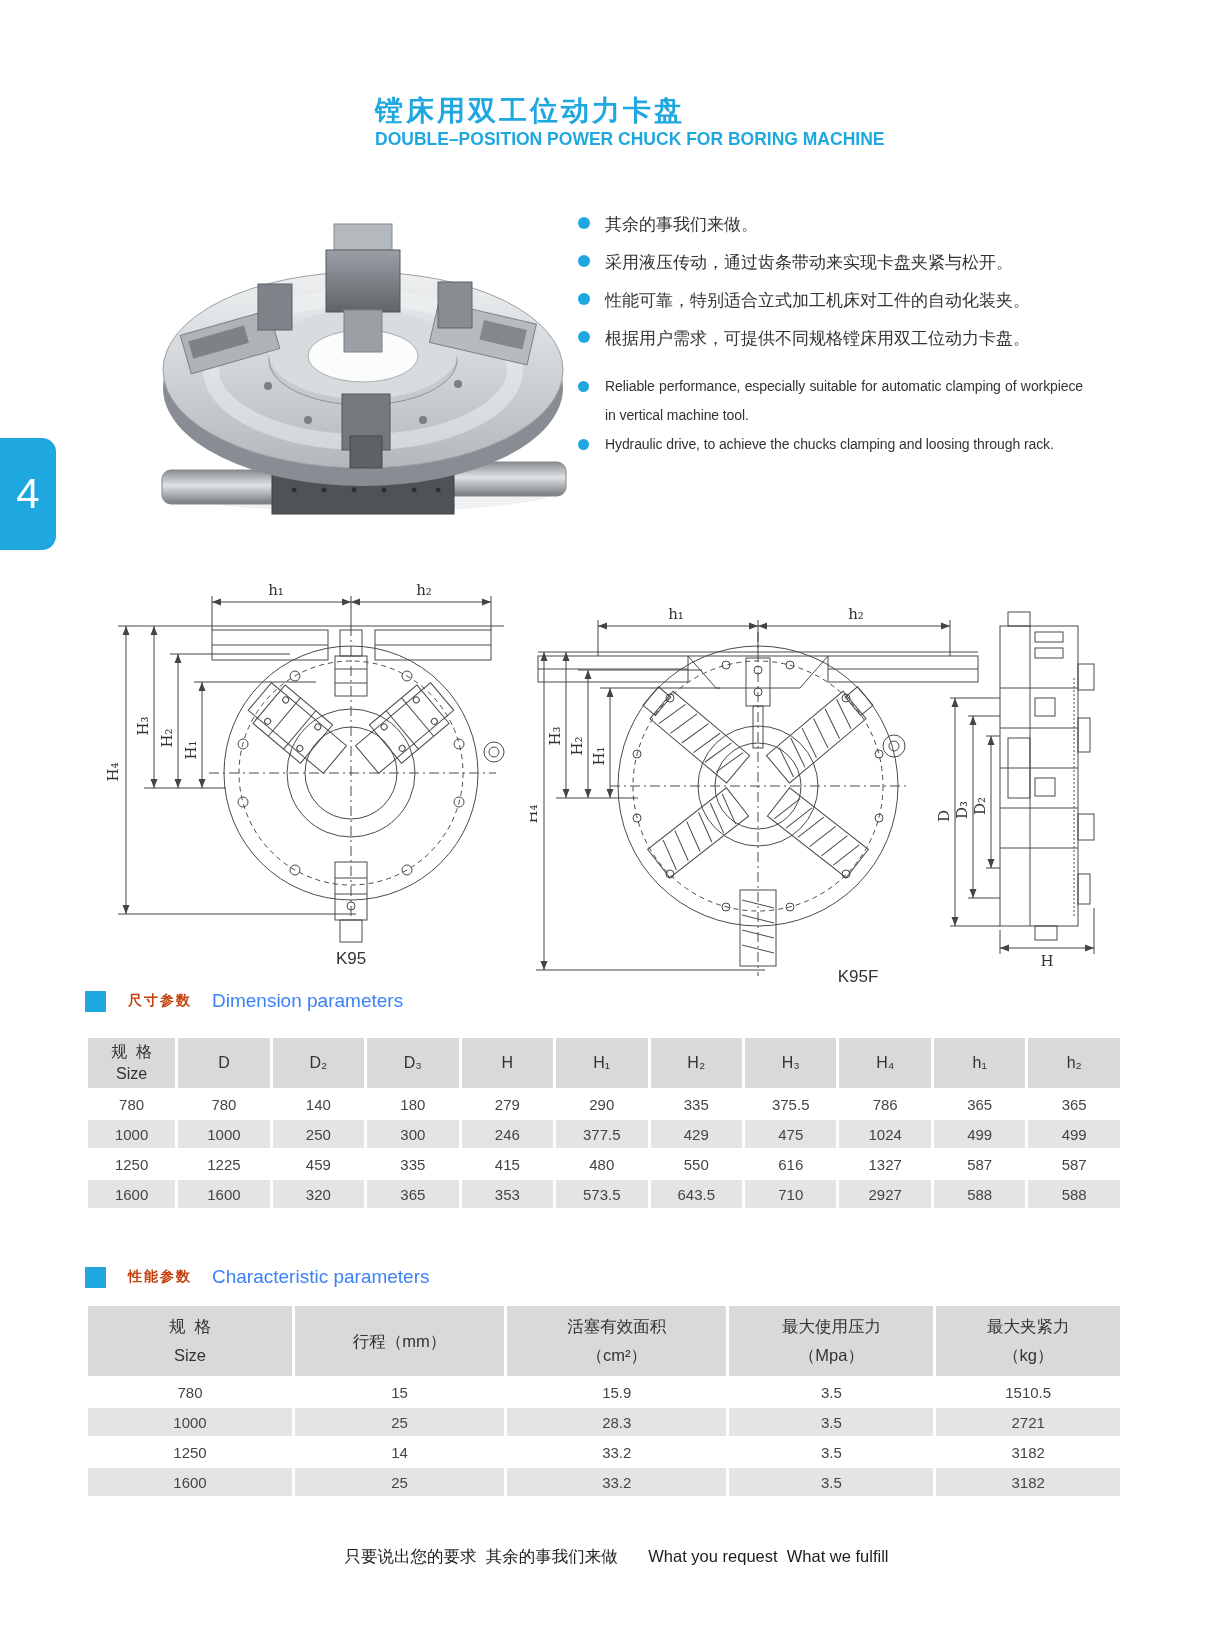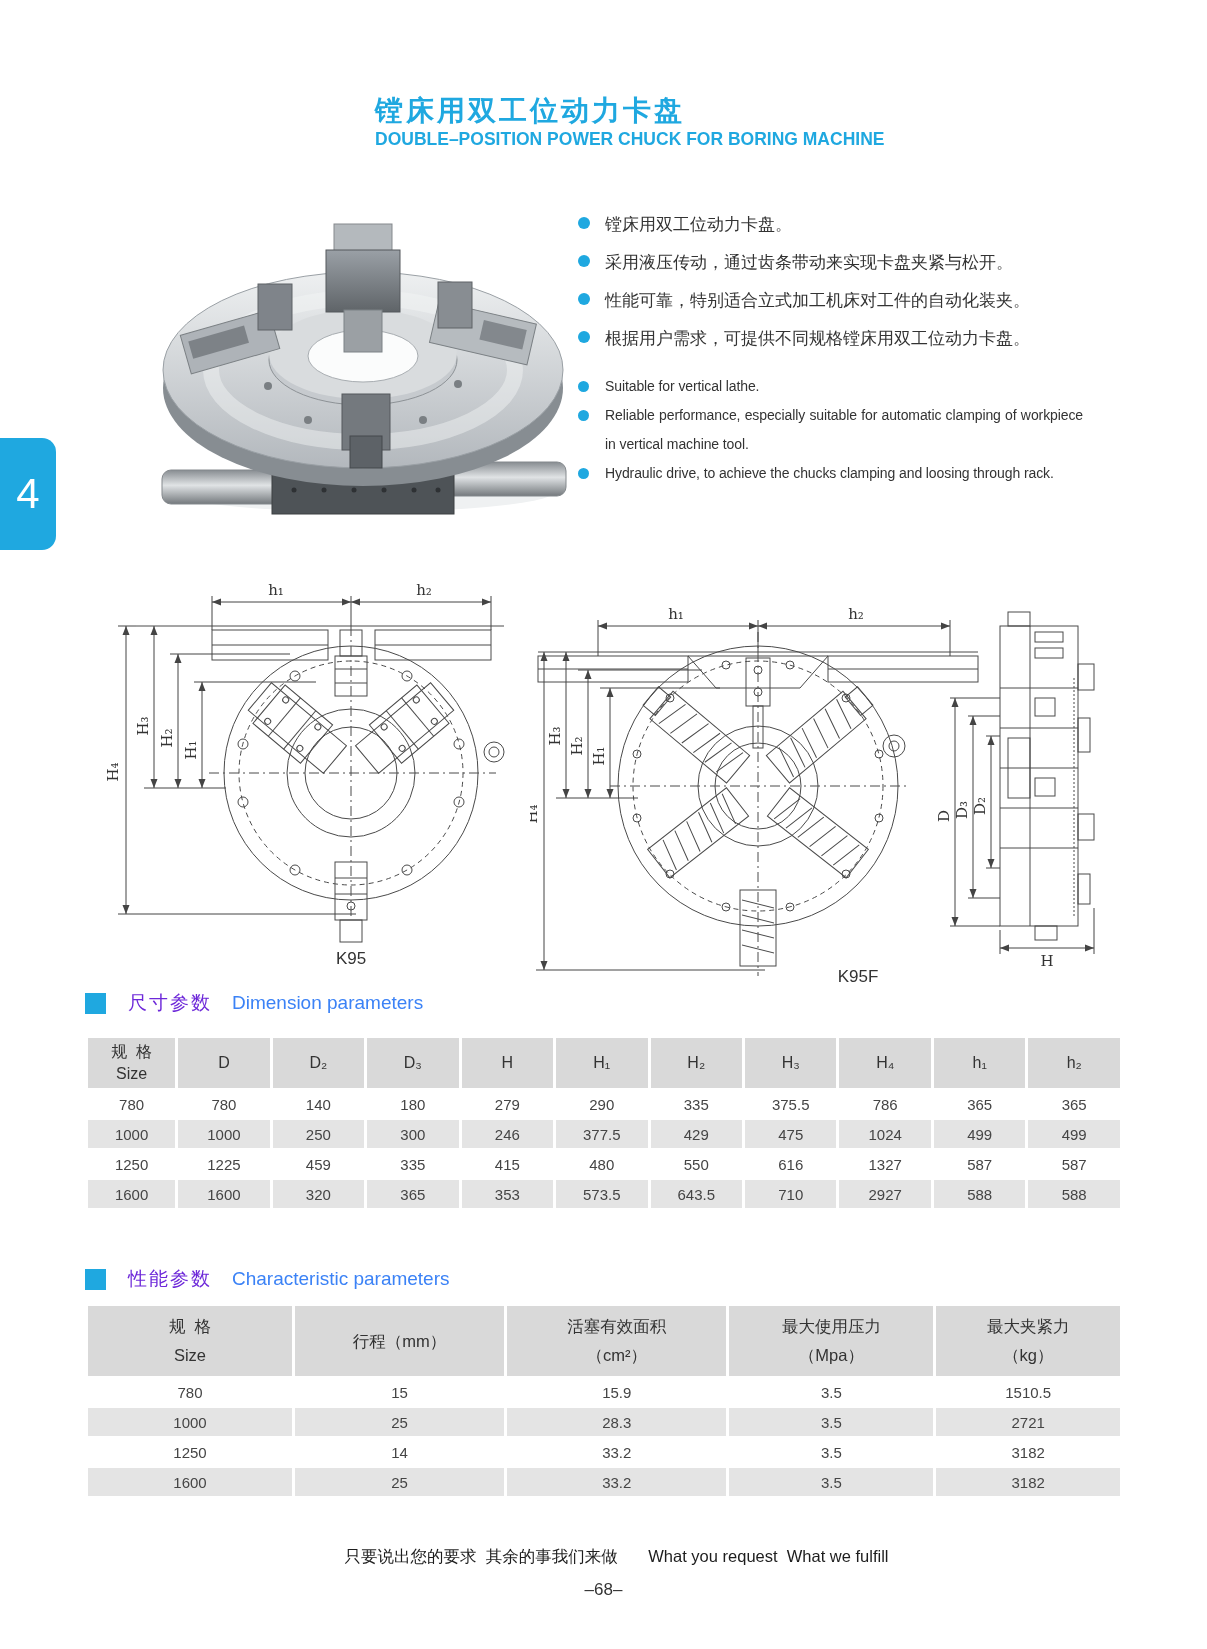--- a/index.html
+++ b/index.html
@@ -37,21 +37,21 @@
 
   
   .k95-wrap{position:absolute;left:104px;top:566px;}
   .k95f-wrap{position:absolute;left:530px;top:568px;}
   svg text{font-family:"DejaVu Serif","Liberation Serif",serif;}
   svg text.cap{font-family:"Liberation Sans","DejaVu Sans",sans-serif;}
 
   
   .sec{position:absolute;display:flex;align-items:center;}
   .sec .sq{width:21px;height:21px;background:var(--accent);margin-right:22px;}
-  .sec .zh{font-size:19px;font-weight:normal;color:#6d28d9;letter-spacing:2px;}
+  .sec .zh{font-size:14px;font-weight:bold;color:#c2410c;letter-spacing:2px;}
   .sec .en{font-size:19px;color:#3b82f6;margin-left:20px;}
   .sec-dim{left:85px;top:990px;}
   .sec-char{left:85px;top:1266px;}
 
   
   .tbl{position:absolute;left:85px;width:1038px;border-collapse:separate;border-spacing:3px 2px;table-layout:fixed;}
   .tbl th{background:var(--th-bg);font-weight:normal;color:#333;text-align:center;vertical-align:middle;}
   .tbl td{text-align:center;vertical-align:middle;color:#454545;font-size:15px;height:28px;}
   .tbl tbody tr:nth-child(even) td{background:var(--row-bg);}
   .dim-tbl{top:1036px;}
@@ -124,28 +124,27 @@
       <rect x="194" y="196" width="48" height="56" fill="#74797e" stroke="#55595d"></rect>
       <rect x="202" y="238" width="32" height="32" fill="#5d6267" stroke="#45494d"></rect>
       <circle cx="120" cy="188" r="4" fill="#7a7f83"></circle>
         <circle cx="310" cy="186" r="4" fill="#7a7f83"></circle>
       <circle cx="160" cy="222" r="4" fill="#7a7f83"></circle>
         <circle cx="275" cy="222" r="4" fill="#7a7f83"></circle>
     </svg>
   </div>
 
   <ul class="feat feat-zh">
-    <li><span class="dot"></span><span>镗床用双工位动力卡盘。</span></li>
+    <li><span class="dot"></span><span>其余的事我们来做。</span></li>
     <li><span class="dot"></span><span>采用液压传动，通过齿条带动来实现卡盘夹紧与松开。</span></li>
     <li><span class="dot"></span><span>性能可靠，特别适合立式加工机床对工件的自动化装夹。</span></li>
     <li><span class="dot"></span><span>根据用户需求，可提供不同规格镗床用双工位动力卡盘。</span></li>
   </ul>
 
   <ul class="feat feat-en">
-    <li><span class="dot"></span><span>Suitable for vertical lathe.</span></li>
     <li><span class="dot"></span><span>Reliable performance, especially suitable for automatic clamping of workpiece in vertical machine tool.</span></li>
     <li><span class="dot"></span><span>Hydraulic drive, to achieve the chucks clamping and loosing through rack.</span></li>
   </ul>
 
   <div class="k95-wrap">
     <svg width="412" height="404" viewBox="0 0 412 404">
       <defs>
         <marker id="a1" markerWidth="10" markerHeight="8" refX="9" refY="4" orient="auto-start-reverse">
           <path d="M0,0.5 L9,4 L0,7.5 Z" fill="#444"></path>
         </marker>
@@ -499,15 +498,14 @@
           <td>3.5</td>
           <td>3182</td>
       </tr>
     </tbody>
   </table>
 
   <div class="slogan">
     <span class="pre">只要说出您的要求  其余的事我们来做</span>
     <span class="pre en-part">What you request  What we fulfill</span>
   </div>
-  <div class="pageno">–68–</div>
 
 </div>
 
 </body></html>

